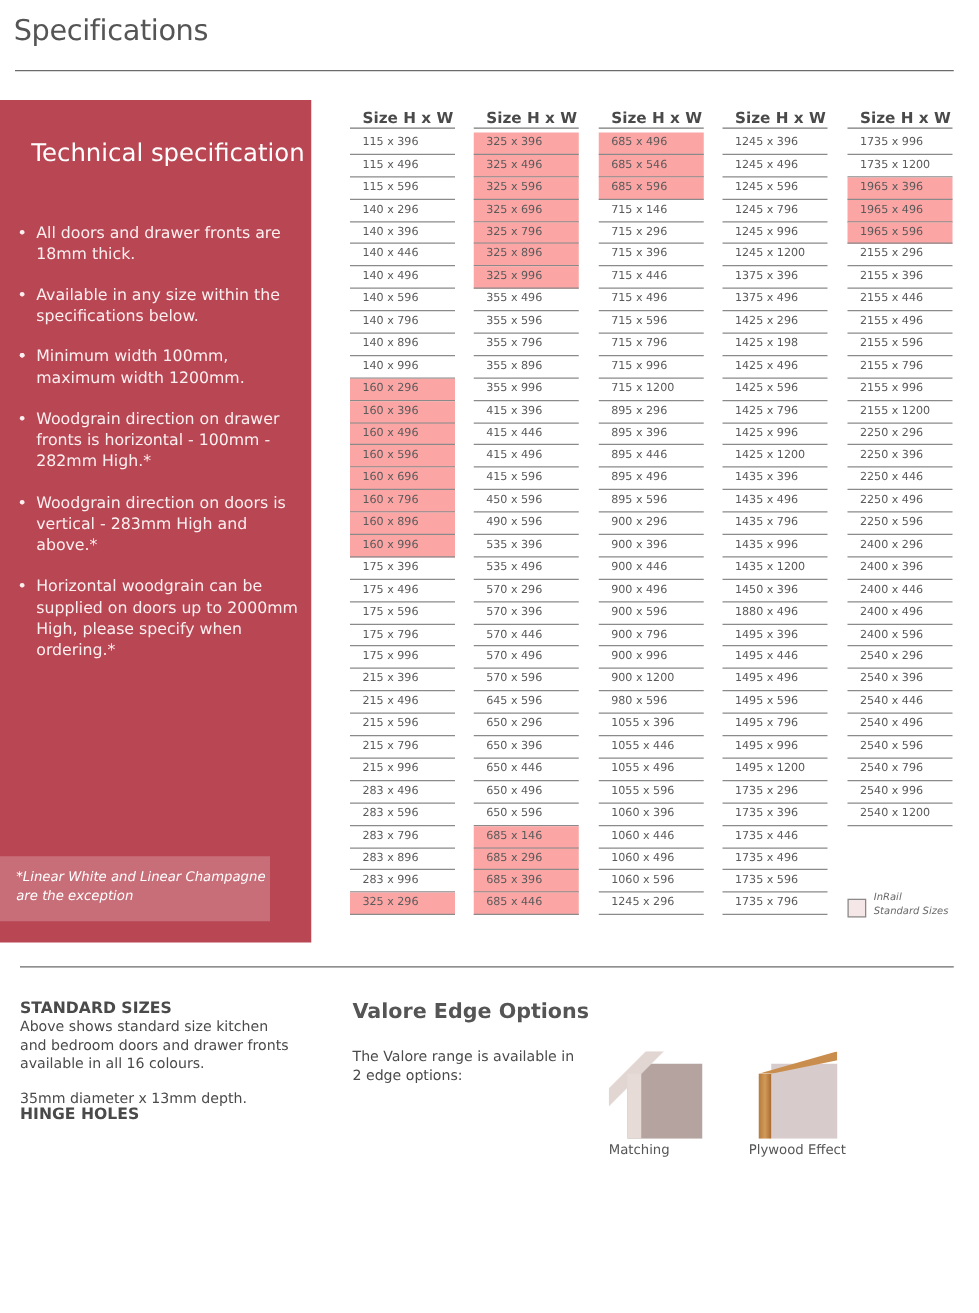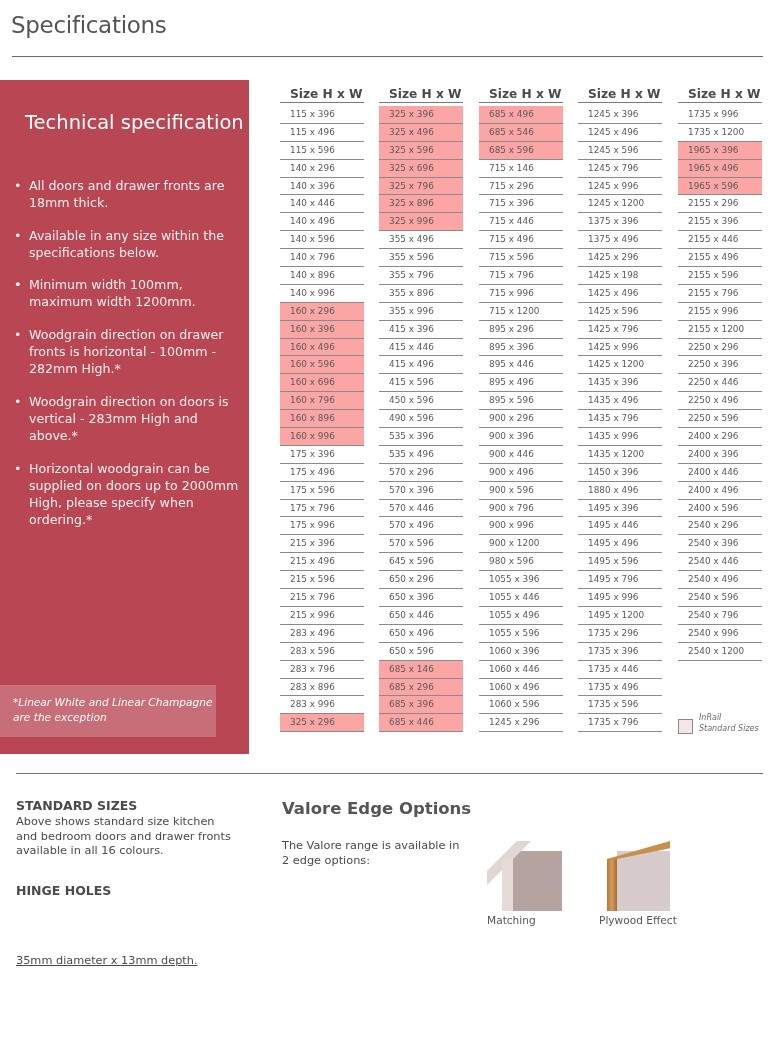--- a/index.html
+++ b/index.html
@@ -24,21 +24,21 @@
 
   .legend { position: absolute; left: 678px; top: 712px; width: 93px; height: 28px; }
   .legend-swatch { position: absolute; left: 0; top: 7px; width: 15px; height: 15px; background: #f5e6e7; border: 1px solid #8a8a8a; }
   .legend-text { position: absolute; left: 21px; top: 0; font-size: 8px; line-height: 11px; font-style: italic; color: #6a6a6a; width: 84px; }
 
   .bottom-rule { position: absolute; left: 16px; top: 773px; width: 747px; height: 1px; background: #6b6b6b; }
 
   .std-heading { position: absolute; left: 16px; top: 798px; font-size: 12.5px; font-weight: bold; color: #4a4a4a; }
   .std-body { position: absolute; left: 16px; top: 815px; width: 220px; font-size: 11.3px; line-height: 14.5px; color: #4a4a4a; }
   .hinge-heading { position: absolute; left: 16px; top: 883px; font-size: 12.5px; font-weight: bold; color: #4a4a4a; }
-  .hinge-body { position: absolute; left: 16px; top: 954px; font-size: 11.3px; line-height: 14.5px; color: #4a4a4a; text-decoration: underline; }
+  .hinge-body { position: absolute; left: 16px; top: 872px; font-size: 11.3px; line-height: 14.5px; color: #4a4a4a; }
 
   .edge-heading { position: absolute; left: 282px; top: 799px; font-size: 16.5px; color: #555555; white-space: nowrap; }
   .edge-heading .brand { font-weight: bold; }
   .edge-body { position: absolute; left: 282px; top: 839px; width: 180px; font-size: 11.3px; line-height: 14.5px; color: #4a4a4a; }
 
   .edge-option { position: absolute; top: 841px; width: 100px; }
   .edge-swatch { position: relative; width: 75px; height: 70px; overflow: hidden; }
   .edge-label { font-size: 10.6px; color: #555555; margin-top: 3px; white-space: nowrap; }
 
   .sw-match .face { position: absolute; left: 0; top: 0; width: 75px; height: 70px; background: #ffffff; }

